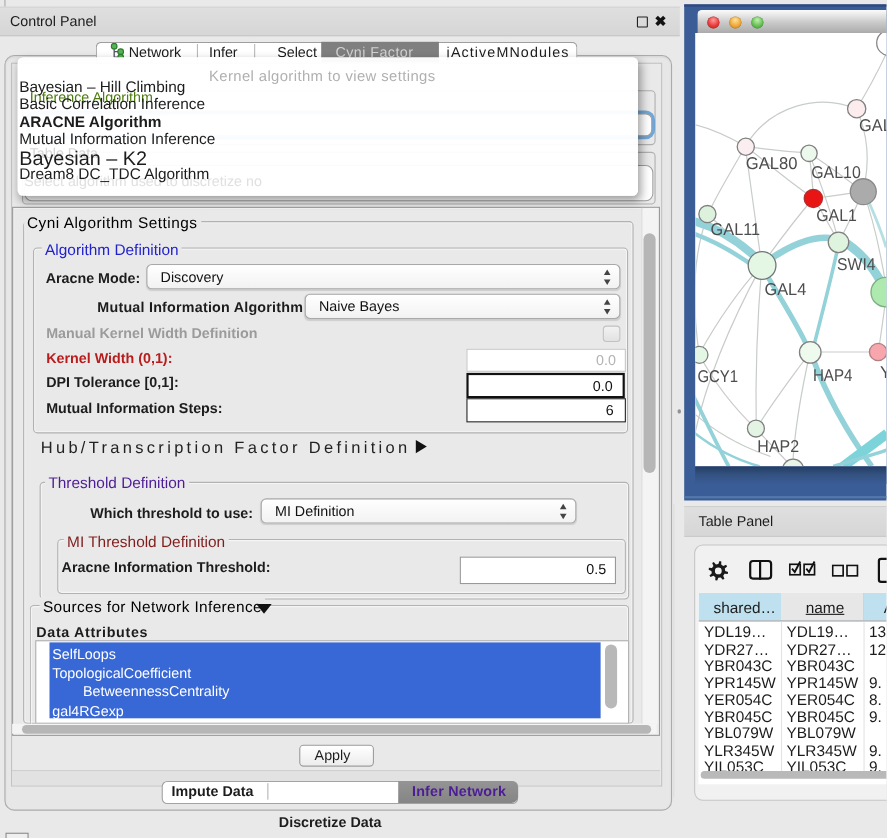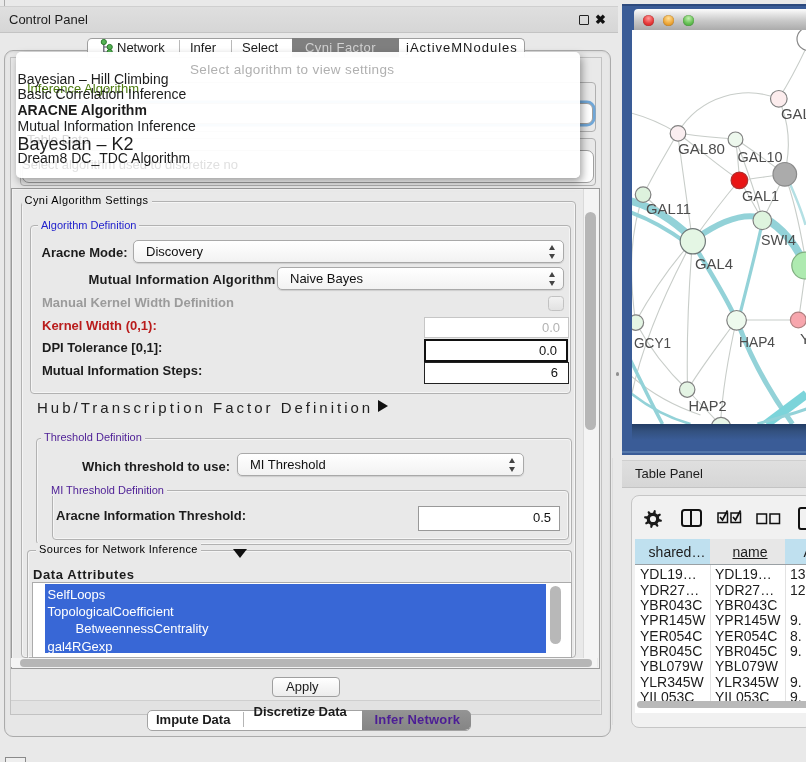--- a/index.html
+++ b/index.html
@@ -1,21 +1,21 @@
 <!DOCTYPE html>
 <html><head>
 <meta charset="utf-8">
 <style>
   html,body{margin:0;padding:0;}
   body{width:806px;height:762px;background:#e9e9e9;font-family:"Liberation Sans",sans-serif;position:relative;overflow:hidden;}
   .abs{position:absolute;}
   .lbl{position:absolute;font-size:13px;color:#1c1c1c;white-space:nowrap;}
   .b{font-weight:bold;}
   .grp{position:absolute;border:1px solid #b2b2b2;border-radius:4px;box-shadow:inset 0 0 0 1px rgba(255,255,255,0.55);}
-  .gtitle{position:absolute;background:#e9e9e9;padding:0 3px;font-size:11px;white-space:nowrap;}
+  .gtitle{position:absolute;background:#e9e9e9;padding:0 3px;font-size:14px;white-space:nowrap;}
   .combo{position:absolute;background:linear-gradient(#ffffff,#f2f2f2);border:1px solid #a9a9a9;border-radius:5px;box-shadow:0 1px 1px rgba(0,0,0,0.12);}
   .combo .ct{position:absolute;left:12px;top:3px;font-size:13px;color:#111;}
   .spin{position:absolute;right:6px;top:3px;width:9px;height:16px;}
   .spin:before{content:"";position:absolute;left:1px;top:1px;border-left:3.5px solid transparent;border-right:3.5px solid transparent;border-bottom:5px solid #444;}
   .spin:after{content:"";position:absolute;left:1px;bottom:1px;border-left:3.5px solid transparent;border-right:3.5px solid transparent;border-top:5px solid #444;}
   .tfield{position:absolute;background:#fff;font-size:13px;text-align:right;}
 </style>
 </head>
 <body>
 
@@ -28,21 +28,21 @@
 <div class="abs" style="left:595px;top:12px;width:14px;height:14px;font-size:13px;font-weight:bold;color:#111;">✖</div>
 
 <div class="abs" style="left:3.5px;top:49.5px;width:605px;height:685px;border:1px solid #ababab;border-radius:9px;background:#e7e7e7;box-shadow:inset 0 1px 2px rgba(0,0,0,0.08);"></div>
 
 <div class="abs" id="toptabs" style="left:87px;top:37.5px;width:436px;height:19.5px;background:#fff;border:1px solid #9e9e9e;border-radius:5px 5px 0 0;border-bottom:none;"></div>
 <div class="abs" style="left:179px;top:40px;width:1px;height:15px;background:#b9b9b9;"></div>
 <div class="abs" style="left:230.5px;top:40px;width:1px;height:15px;background:#b9b9b9;"></div>
 <div class="abs" style="left:292px;top:37.5px;width:107px;height:19.5px;background:#7f7f7f;"></div>
 <div class="lbl" style="left:117px;top:40px;">Network</div>
 <div class="lbl" style="left:190px;top:40px;">Infer</div>
-<div class="lbl" style="left:242px;top:40px;">Select</div>
+<div class="lbl" style="left:252px;top:40px;">Select</div>
 <div class="lbl" style="left:305px;top:40px;letter-spacing:0.4px;color:#d2d2d2;">Cyni Factor</div>
 <div class="lbl" style="left:406px;top:40px;letter-spacing:1px;">jActiveMNodules</div>
 
 <svg class="abs" style="left:100px;top:38.5px;" width="14" height="16" viewBox="0 0 14 16">
   <path d="M3.8 3.5 L3.8 13 M3.8 8 L9.5 8 M3.8 13 L9.5 13" stroke="#556" stroke-width="1.2" fill="none"></path>
   <circle cx="3.8" cy="3" r="2.6" fill="#54b354" stroke="#2d7a2d" stroke-width="1"></circle>
   <circle cx="9.7" cy="8" r="2.6" fill="#54b354" stroke="#2d7a2d" stroke-width="1"></circle>
   <circle cx="9.7" cy="13" r="2.6" fill="#54b354" stroke="#2d7a2d" stroke-width="1"></circle>
 </svg>
 
@@ -85,26 +85,26 @@
 <div class="tfield" style="left:424px;top:361.5px;width:133px;height:18px;border:1px solid #222;color:#111;padding:2px 10px 0 0;">6</div>
 
 <div class="lbl" style="left:37px;top:399px;font-size:15px;letter-spacing:3px;color:#222;">Hub/Transcription Factor Definition</div>
 <div class="abs" style="left:378px;top:400px;width:0;height:0;border-top:6.5px solid transparent;border-bottom:6.5px solid transparent;border-left:10px solid #111;"></div>
 
 <div class="grp" style="left:36px;top:437.5px;width:534px;height:105px;"></div>
 <div class="gtitle" style="left:41px;top:431px;color:#4c1d95;">Threshold Definition</div>
 
 <div class="lbl b" style="left:82px;top:458.5px;">Which threshold to use:</div>
 <div class="combo" style="left:237px;top:452.5px;width:285px;height:21px;">
-    <span class="ct">MI Threshold</span>
+    <span class="ct">MI Definition</span>
     <span class="spin"></span>
   </div>
 
 <div class="grp" style="left:52px;top:490px;width:515px;height:48px;"></div>
-<div class="gtitle" style="left:48px;top:484px;color:#4c1d95;">MI Threshold Definition</div>
+<div class="gtitle" style="left:58px;top:484px;color:#7f1d1d;">MI Threshold Definition</div>
 
 <div class="lbl b" style="left:56px;top:508px;">Aracne Information Threshold:</div>
 <div class="tfield" style="left:418px;top:506px;width:132px;height:20px;border:1px solid #999;color:#111;padding:3px 8px 0 0;">0.5</div>
 
 <div class="grp" style="left:27px;top:549.5px;width:543px;height:109px;border-bottom:none;border-radius:4px 4px 0 0;"></div>
 <div class="gtitle" style="left:36px;top:543px;letter-spacing:0.35px;">Sources for Network Inference</div>
 <div class="abs" style="left:233px;top:549px;width:0;height:0;border-left:7px solid transparent;border-right:7px solid transparent;border-top:9px solid #111;"></div>
 
 <div class="lbl b" style="left:33px;top:567px;letter-spacing:0.6px;">Data Attributes</div>
 
@@ -123,28 +123,28 @@
 
 <div class="abs" style="left:10.5px;top:699.5px;width:589px;height:13px;background:#e2e2e2;border-top:1px solid #cfcfcf;"></div>
 
 <div class="abs" style="left:271.5px;top:677px;width:66px;height:17.5px;background:linear-gradient(#ffffff,#ececec);border:1px solid #9f9f9f;border-radius:4px;"></div>
 <div class="lbl" style="left:286px;top:679px;">Apply</div>
 
 <div class="abs" style="left:146.5px;top:709.5px;width:322px;height:19.5px;background:#fff;border:1px solid #a3a3a3;border-radius:5px;"></div>
 <div class="abs" style="left:242.5px;top:712px;width:1px;height:15px;background:#b5b5b5;"></div>
 <div class="abs" style="left:361.5px;top:709.5px;width:109px;height:20.5px;background:linear-gradient(#949494,#858585);border-radius:0 6px 6px 0;"></div>
 <div class="lbl b" style="left:156px;top:712px;">Impute Data</div>
-<div class="lbl b" style="left:253.5px;top:704px;text-align:right;">Discretize Data</div>
+<div class="lbl b" style="left:253.5px;top:740px;text-align:right;">Discretize Data</div>
 <div class="lbl b" style="left:374.5px;top:712px;letter-spacing:0.2px;color:#4c1d95;">Infer Network</div>
 
 <div class="abs" style="left:16px;top:52px;width:564px;height:126px;background:rgba(255,255,255,0.96);border-radius:5px;box-shadow:2px 4px 9px rgba(0,0,0,0.38);"></div>
 <div class="lbl" style="left:27px;top:81px;color:#4d7c0f;">Inference Algorithm</div>
 <div class="lbl" style="left:27px;top:131.5px;color:#d5d5d5;">Table Data</div>
 <div class="lbl" style="left:22px;top:157px;color:#e0e0e0;">Select algorithm used to discretize no</div>
-<div class="lbl" style="left:190px;top:61.5px;font-size:13.5px;letter-spacing:0.35px;color:#b0b0b0;">Select algorithm to view settings</div>
+<div class="lbl" style="left:190px;top:61.5px;font-size:13.5px;letter-spacing:0.35px;color:#b0b0b0;">Kernel algorithm to view settings</div>
 <div class="lbl" style="left:17.5px;top:70.5px;font-size:14px;">Bayesian – Hill Climbing</div>
 <div class="lbl" style="left:17.5px;top:86.3px;font-size:14px;">Basic Correlation Inference</div>
 <div class="lbl b" style="left:17.5px;top:102.2px;font-size:14px;">ARACNE Algorithm</div>
 <div class="lbl" style="left:17.5px;top:118px;font-size:14px;">Mutual Information Inference</div>
 <div class="lbl" style="left:17.5px;top:133.9px;font-size:18px;">Bayesian – K2</div>
 <div class="lbl" style="left:17.5px;top:149.8px;font-size:14px;">Dream8 DC_TDC Algorithm</div>
 
 <div class="abs" style="left:615.5px;top:372px;width:3.5px;height:3.5px;border-radius:50%;background:#909090;"></div>
 <div class="abs" style="left:612px;top:458px;width:1px;height:267px;background:#dedede;"></div>
 

